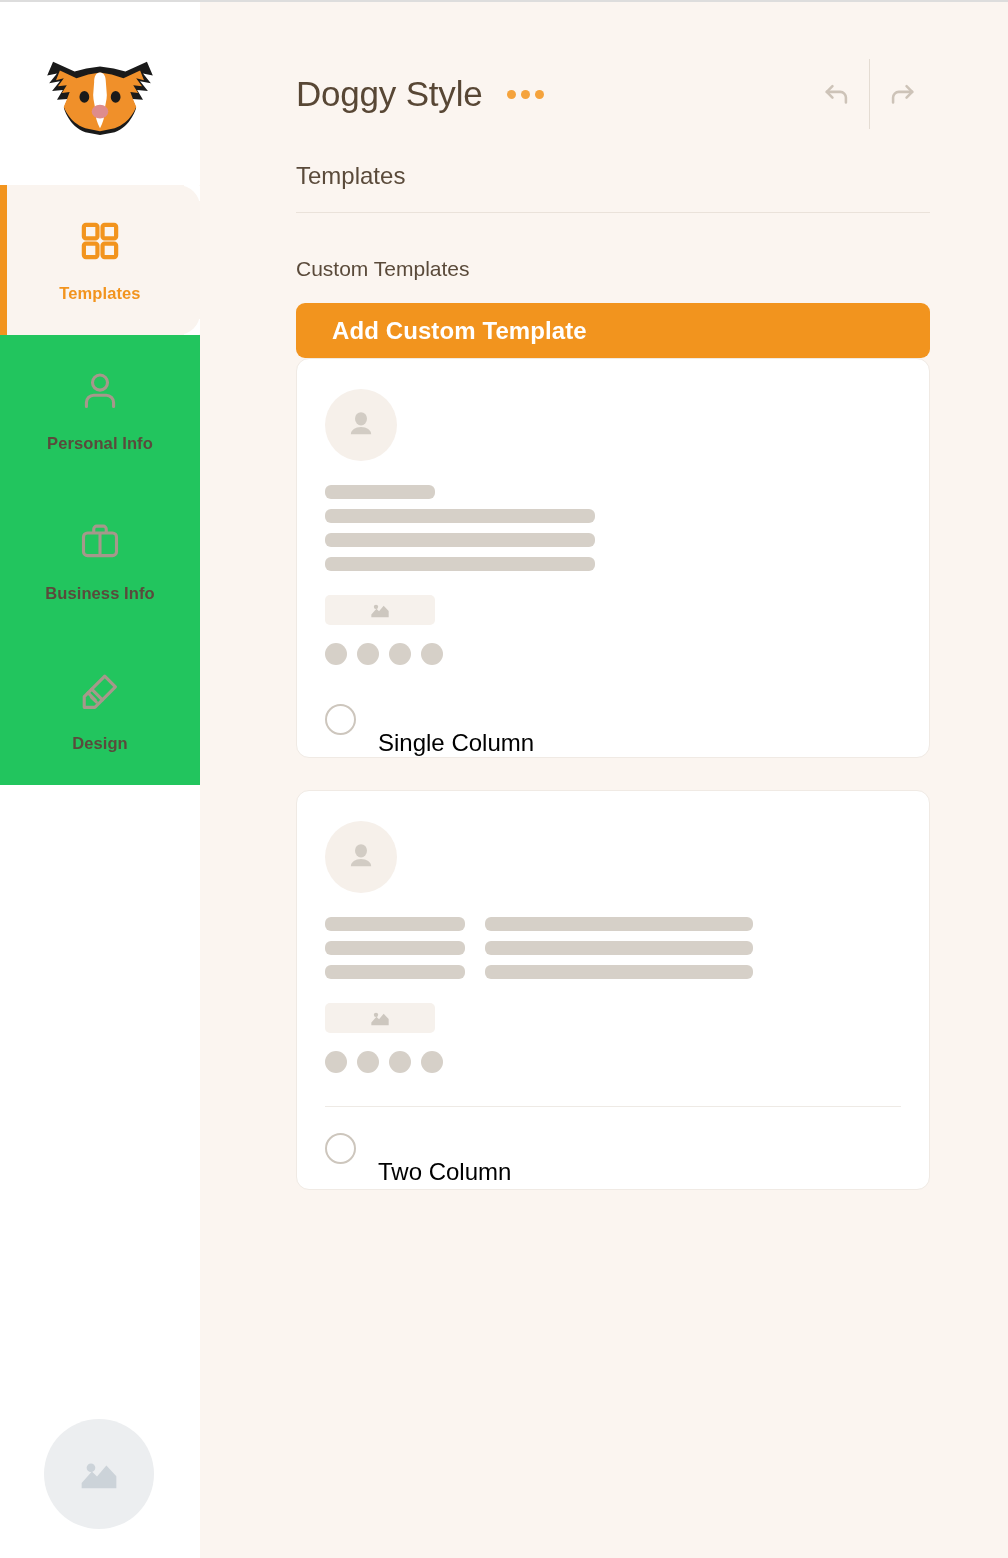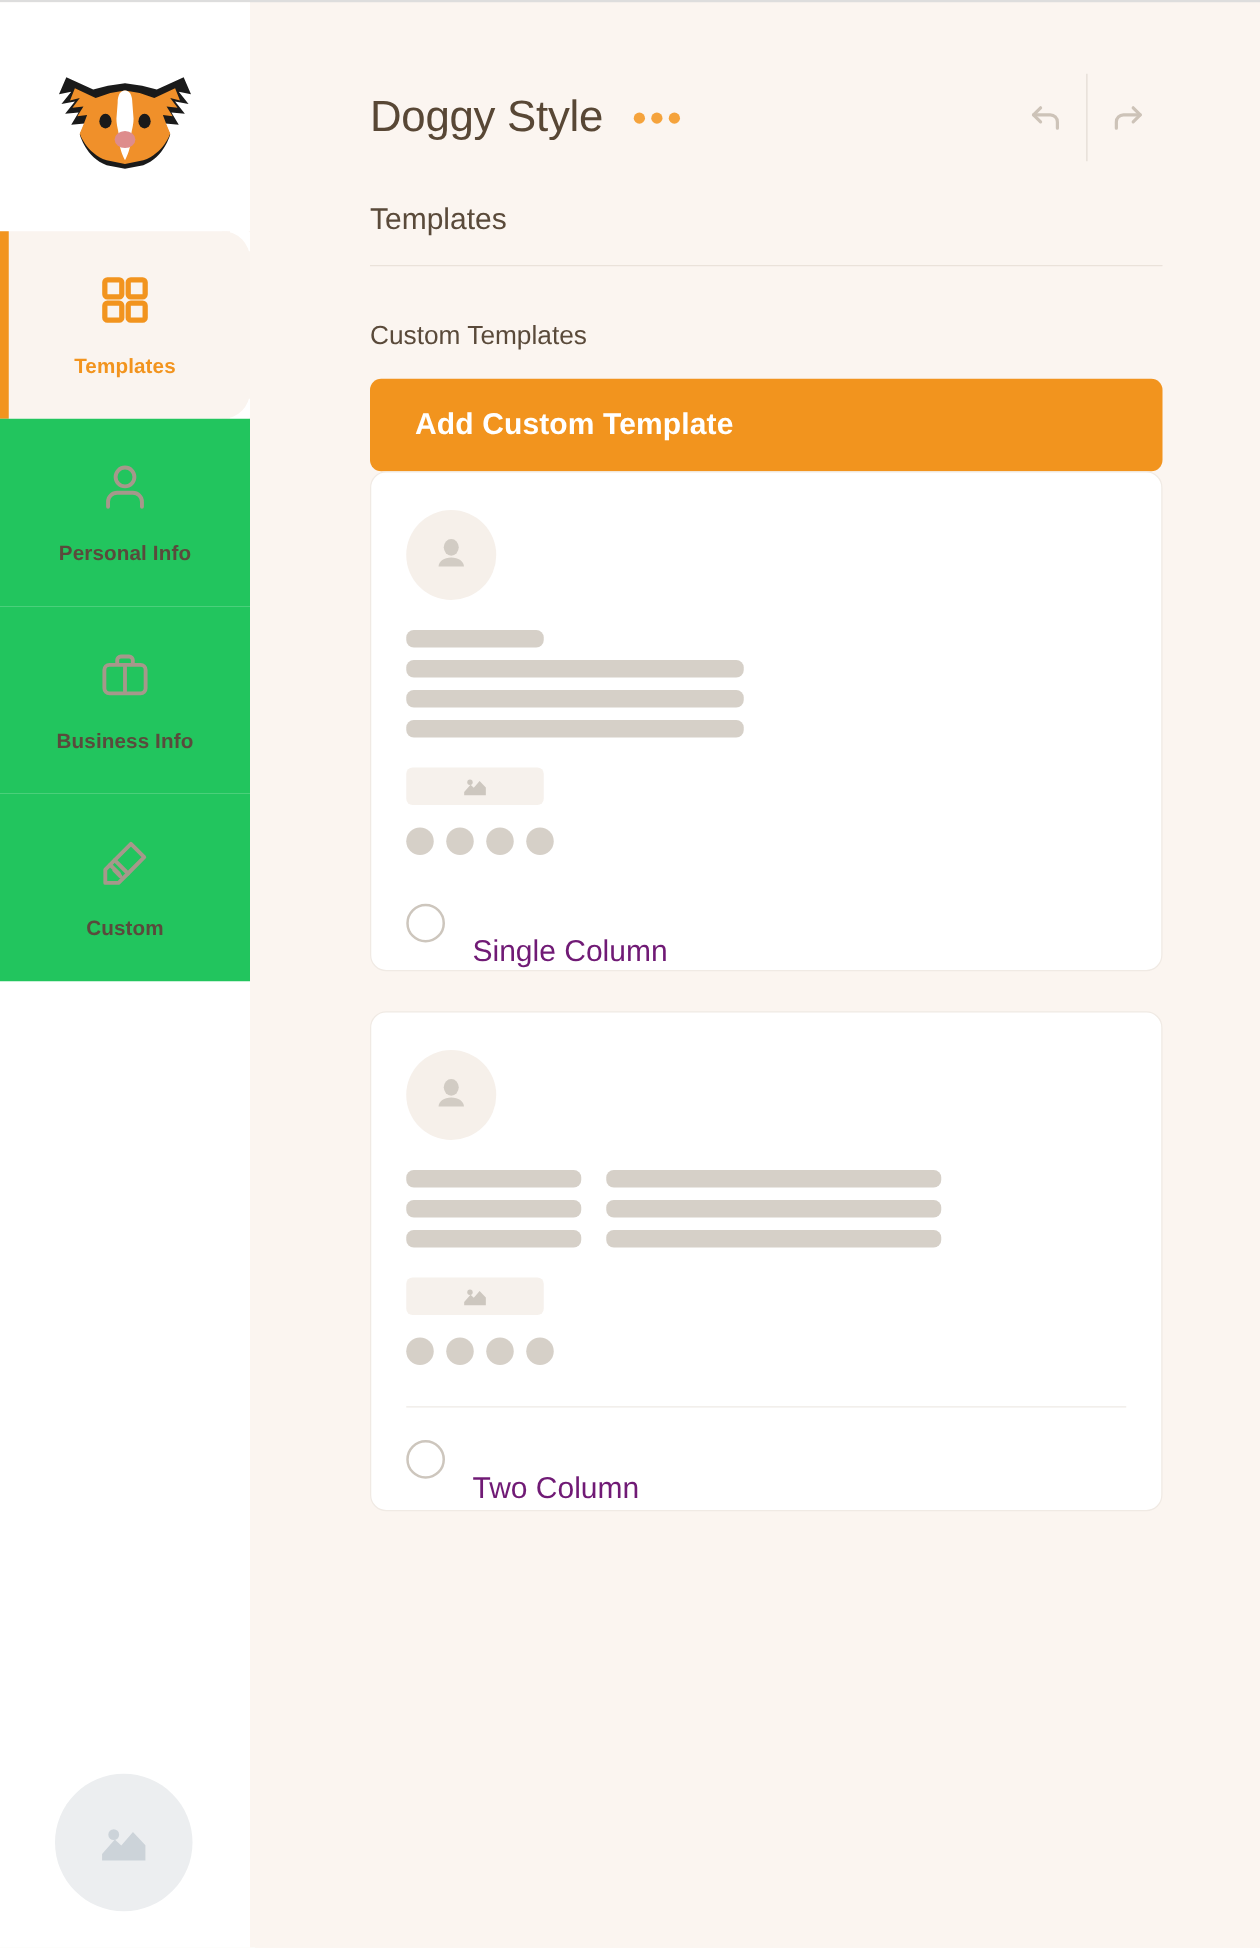--- a/index.html
+++ b/index.html
@@ -179,21 +179,21 @@
     font-size: 21px;
     color: #5a4a3a;
     font-weight: 400;
     margin-top: 44px;
     margin-bottom: 22px;
   }
 
   .add-btn {
     display: block;
     width: 100%;
-    height: 74px;
+    height: 55px;
     background: #f2941e;
     border: none;
     border-radius: 9px;
     color: #ffffff;
     font-family: "Liberation Sans", sans-serif;
     font-size: 24px;
     font-weight: 700;
     text-align: left;
     padding-left: 36px;
     cursor: pointer;
@@ -259,21 +259,21 @@
   }
   .radio {
     width: 31px; height: 31px;
     border-radius: 50%;
     border: 2px solid #cdc6bd;
     background: transparent;
     flex: 0 0 auto;
   }
   .tpl-name {
     font-size: 24px;
-    color: #701a75;
+    color: #000000;
     font-weight: 400;
     margin-top: 48px;
   }
 </style>
 </head>
 <body>
 
 <div class="app">
 
   <aside class="sidebar">
@@ -335,21 +335,21 @@
       </div>
 
       <div class="nav-item">
         <span class="nav-icon">
           <svg width="44" height="44" viewBox="0 0 24 24" fill="none" stroke="#A6988B" stroke-width="1.7" stroke-linejoin="round" stroke-linecap="round">
             <path d="M14.6 3.9 L20.4 9.7 L13.3 16.8 L7.5 11 Z"></path>
             <path d="M7.5 11 L3.4 15.1 L3.4 20.9 L9.2 20.9 L13.3 16.8"></path>
             <path d="M5.5 13 L9.4 16.9 M7.3 15.3 L10 18"></path>
           </svg>
         </span>
-        <span class="nav-label">Custom</span>
+        <span class="nav-label">Design</span>
       </div>
 
 
 
     </nav>
 
     <div class="sidebar-footer">
       <div class="footer-avatar">
         <svg width="52" height="52" viewBox="0 0 24 24" fill="#ccd3d9">
           <path d="M3.6 5.4h16.8v13.2H3.6z" fill="none"></path>

